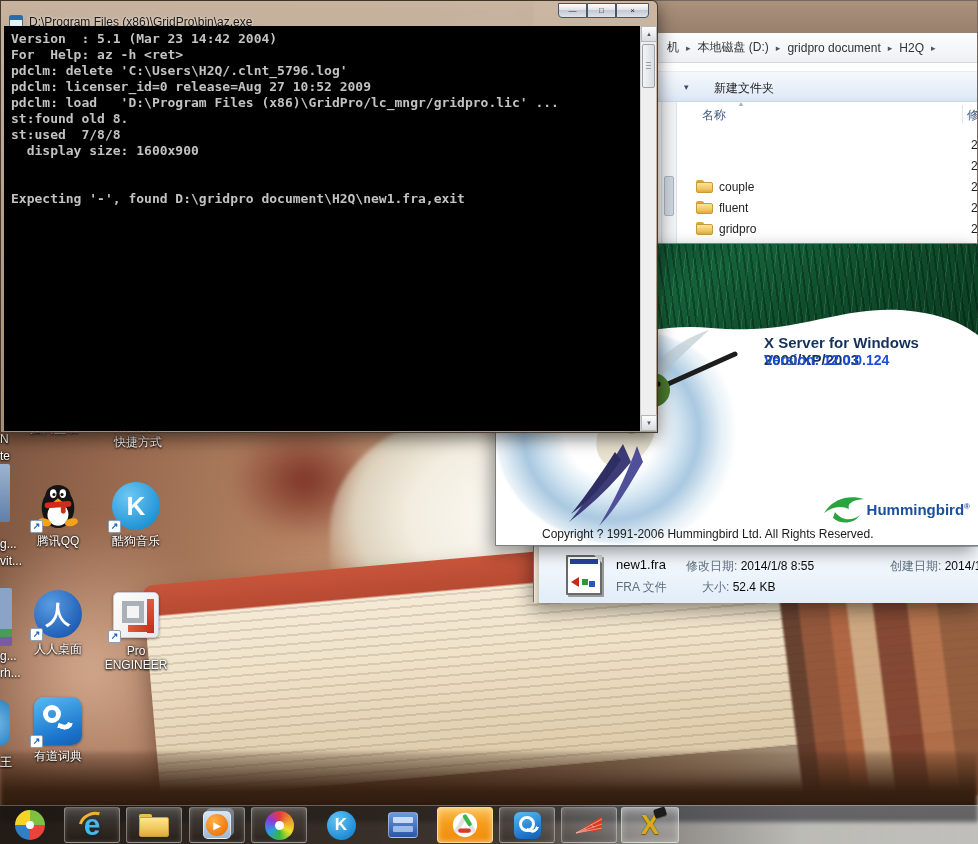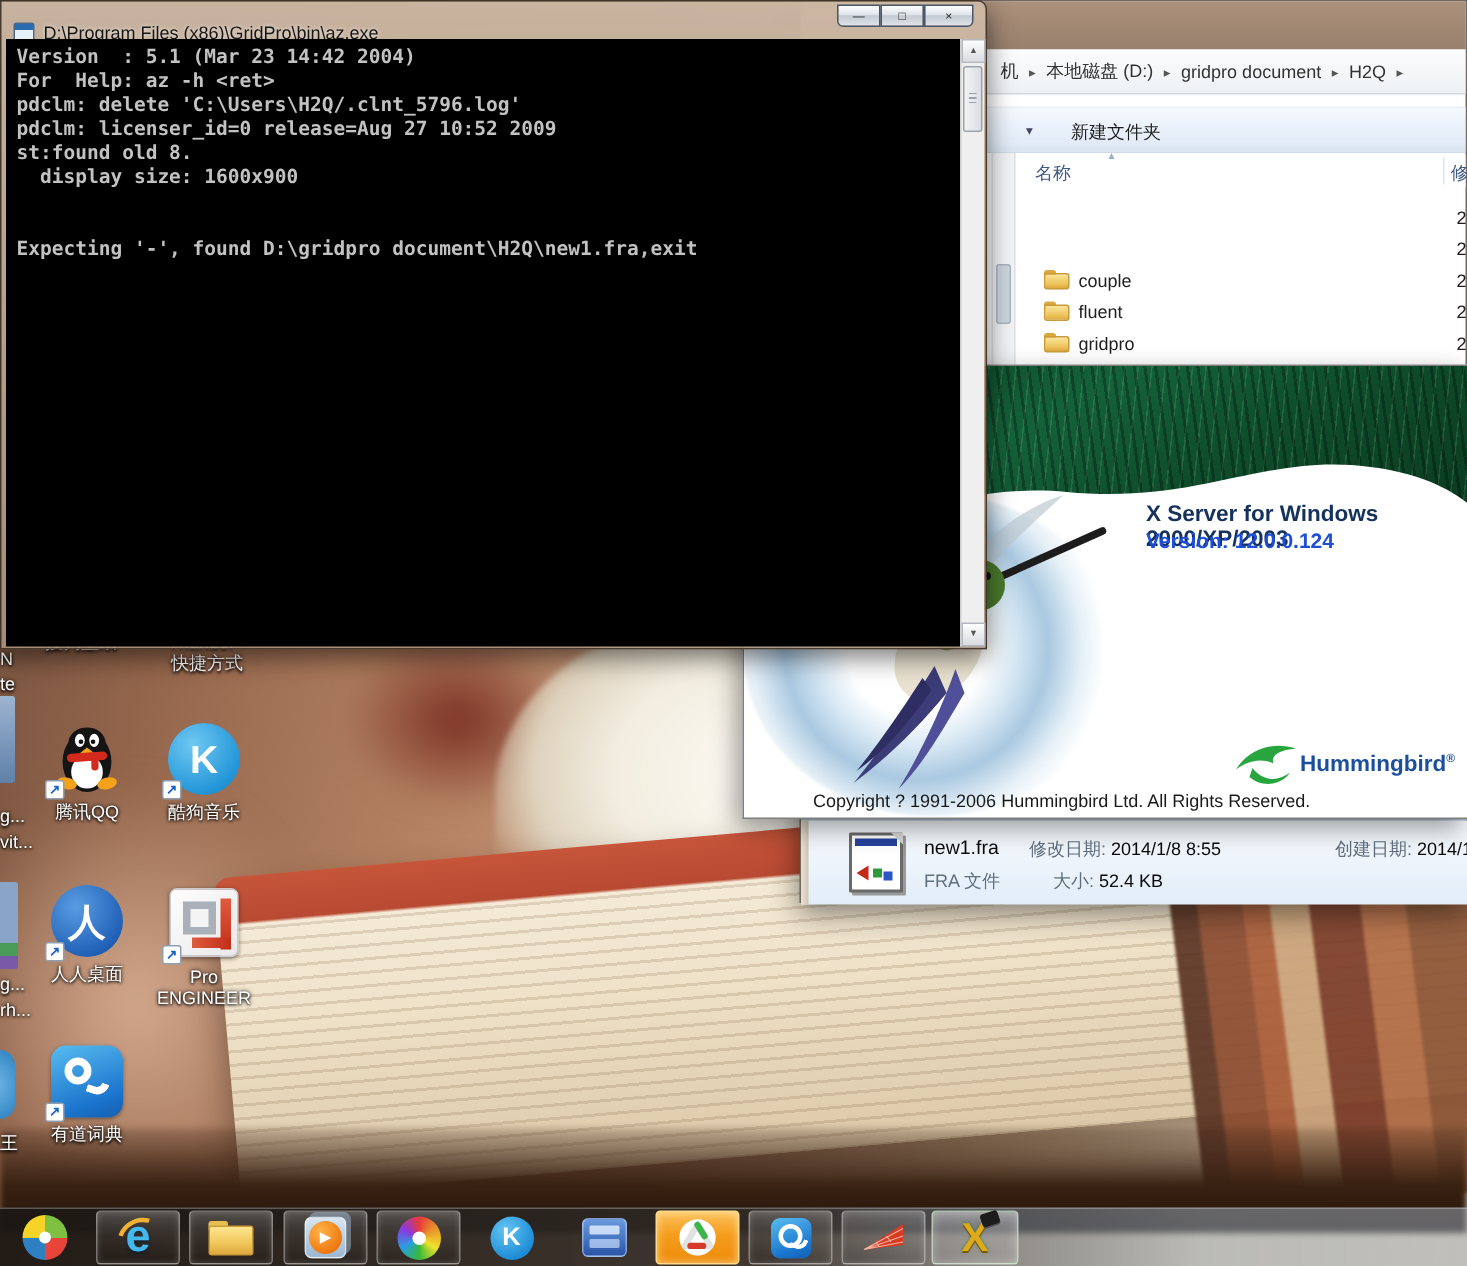--- a/index.html
+++ b/index.html
@@ -63,21 +63,21 @@
   
   .explorer{position:absolute;left:533px;top:0;width:445px;height:602px;z-index:3;background:#fff;border:1px solid rgba(55,42,32,.7);border-radius:5px 0 0 0;box-shadow:0 6px 20px rgba(0,0,0,.5)}
   .exp-titlebar{height:32px;background:linear-gradient(180deg,rgba(168,140,116,.95),rgba(138,110,88,.88));border-radius:4px 0 0 0}
   .exp-address{position:absolute;left:0;top:32px;width:100%;height:30px;background:linear-gradient(180deg,#fbfcfd,#eef1f4);border-bottom:1px solid #d4d9df;display:flex;align-items:center;padding-left:130px;font-size:12px;color:#333}
   .crumb{padding:2px 3px;white-space:nowrap}
   .csep{font-size:9px;color:#555;padding:0 4px}
   .exp-toolbar{position:absolute;left:0;top:70px;width:100%;height:31px;background:linear-gradient(180deg,#f5f9fe,#e2ebf7 80%,#d8e4f3);border-top:1px solid #e8eef6;border-bottom:1px solid #cdd9e8;font-size:12px;color:#1e1e1e}
   .tb-caret{position:absolute;left:150px;top:10px;font-size:9px;color:#446}
   .tb-newfolder{position:absolute;left:180px;top:8px}
   .exp-colhead{position:absolute;left:0;top:102px;width:100%;height:22px;font-size:12px;color:#3d5a82;background:#fff}
-  .ch-name{position:absolute;left:156px;top:4px}
+  .ch-name{position:absolute;left:168px;top:4px}
   .ch-sort{position:absolute;left:205px;top:-4px;font-size:8px;color:#9ab0c8}
   .ch-sep{position:absolute;left:428px;top:2px;width:1px;height:18px;background:#dfe5ec}
   .ch-date{position:absolute;left:433px;top:4px;width:12px;overflow:hidden;white-space:nowrap}
   .navscroll{position:absolute;left:127px;top:101px;width:16px;height:142px;background:#f2f3f5;border-left:1px solid #e2e2e2;border-right:1px solid #e2e2e2}
   .nav-thumb{position:absolute;left:2px;top:74px;width:10px;height:40px;background:#cdd5de;border:1px solid #a9b5c3;border-radius:2px}
   .frow{position:absolute;left:145px;width:300px;height:21px;display:flex;align-items:center;font-size:12px;color:#1e1e1e}
   .fold{width:17px;height:13px;margin:0 6px 0 17px;position:relative}
   .fold::before{content:"";position:absolute;left:0;top:0;width:8px;height:4px;background:#d9a93f;border-radius:2px 2px 0 0}
   .fold::after{content:"";position:absolute;left:0;top:2px;right:0;bottom:0;background:linear-gradient(180deg,#f9e49a,#eec35c 70%,#dfa93e);border:1px solid #c89a3a;border-radius:1px 2px 2px 2px}
   .fdate{position:absolute;left:437px;width:8px;overflow:hidden;white-space:nowrap;font-size:12px;color:#1e1e1e}
@@ -345,21 +345,23 @@
       <span class="capbtn">□</span>
       <span class="capbtn">×</span>
     </span>
   </div>
   <div class="con-client">
     <div class="con-text">
       <div class="cline">Version  : 5.1 (Mar 23 14:42 2004)</div>
       <div class="cline">For  Help: az -h &lt;ret&gt;</div>
       <div class="cline">pdclm: delete 'C:\Users\H2Q/.clnt_5796.log'</div>
       <div class="cline">pdclm: licenser_id=0 release=Aug 27 10:52 2009</div>
+      <div class="cline">pdclm: load   'D:\Program Files (x86)\GridPro/lc_mngr/gridpro.lic' ...</div>
       <div class="cline">st:found old 8.</div>
+      <div class="cline">st:used  7/8/8</div>
       <div class="cline">  display size: 1600x900</div>
       <div class="cline"></div>
       <div class="cline"></div>
       <div class="cline">Expecting '-', found D:\gridpro document\H2Q\new1.fra,exit</div>
     </div>
     <div class="con-scroll">
       <span class="sbtn" style="top:0">▲</span>
       <div class="con-thumb"></div>
       <span class="sbtn" style="bottom:0">▼</span>
     </div>

